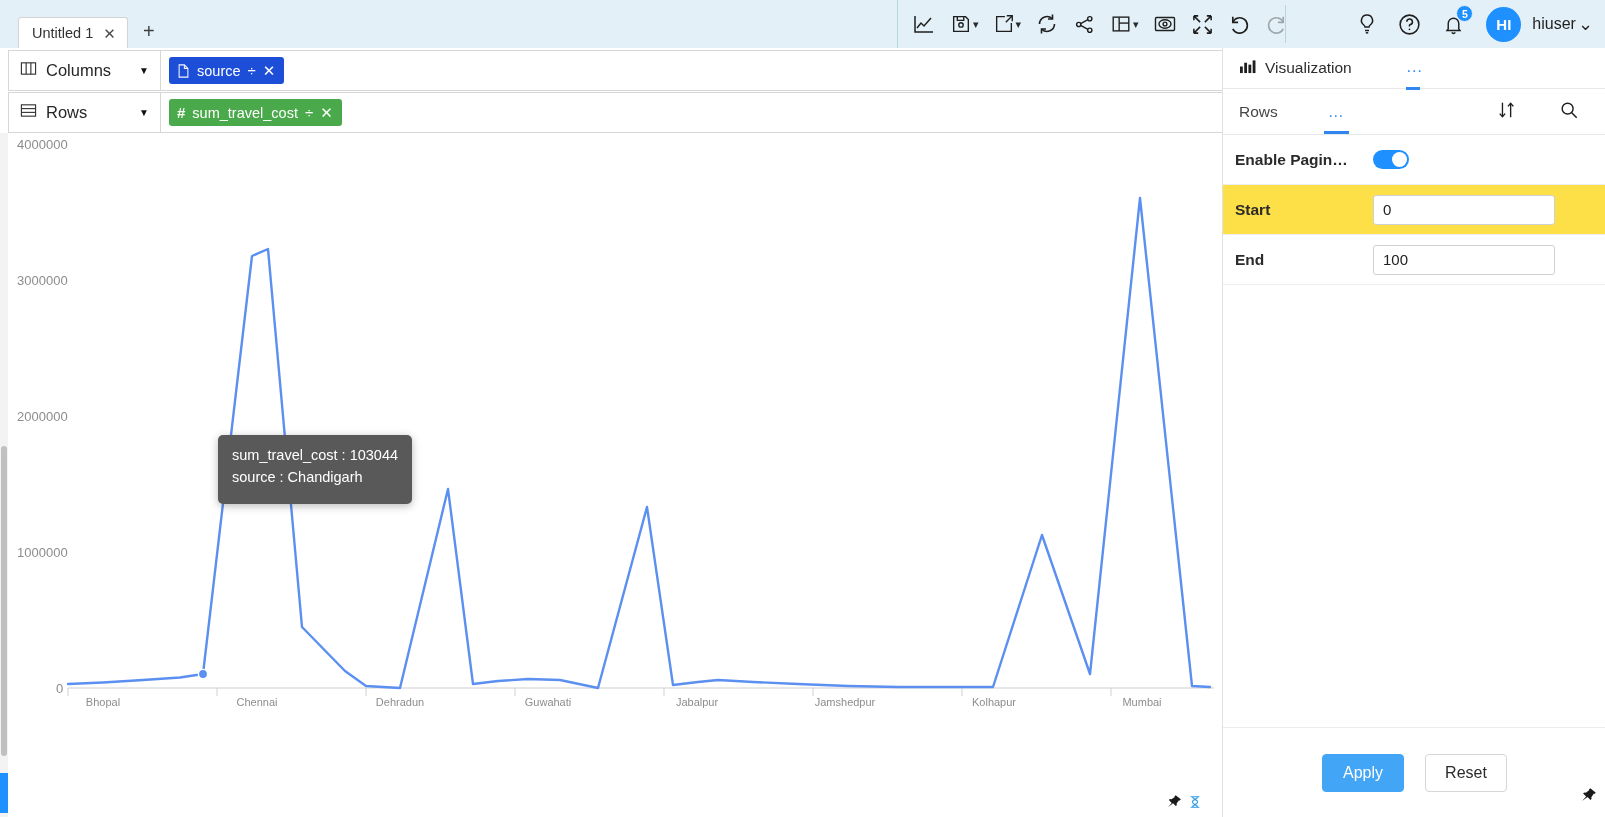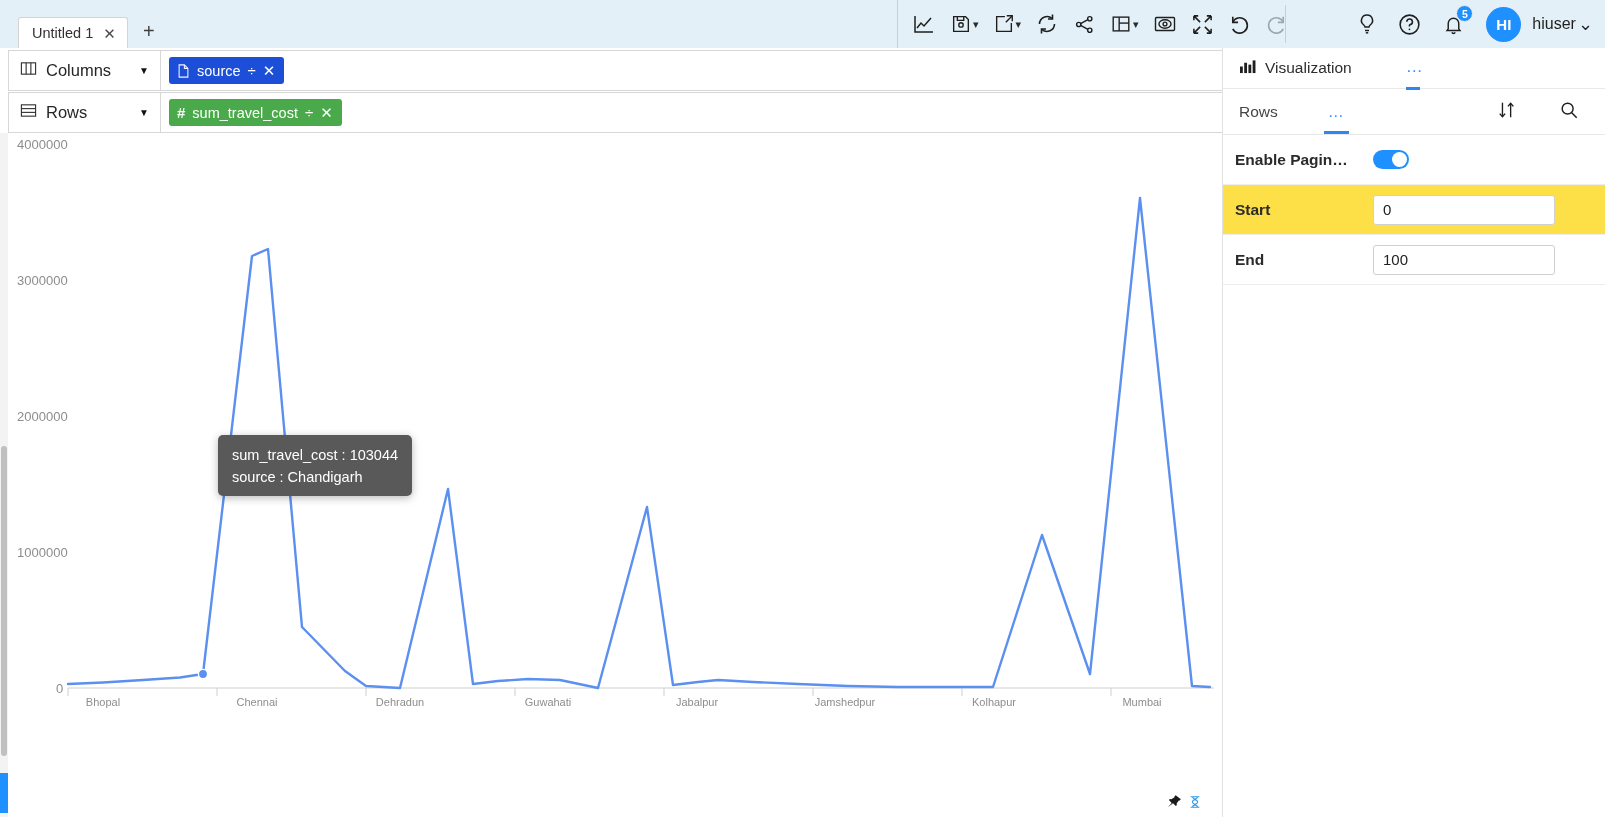--- a/index.html
+++ b/index.html
@@ -124,21 +124,21 @@
     position: absolute; font-size: 13px; color: #8d8d8d;
     text-align: left; white-space: nowrap;
   }
   .xlabel {
     position: absolute; font-size: 11px; color: #8d8d8d;
     transform: translateX(-50%); white-space: nowrap;
   }
   .tooltip {
     position: absolute; left: 210px; top: 302px;
     background: #595959; color: #fff; border-radius: 5px;
-    padding: 9px 14px 8px 14px; font-size: 14.5px; line-height: 22px;
+    padding: 9px 14px 16px 14px; font-size: 14.5px; line-height: 22px;
     box-shadow: 0 2px 8px rgba(0,0,0,.28);
     z-index: 40; white-space: nowrap;
   }
   .corner-icons {
     position: absolute; right: 12px; bottom: 4px;
     display: flex; align-items: center; gap: 7px; z-index: 30;
   }
 
   
   .rpanel {
@@ -527,15 +527,24 @@
     <div class="rp-row alt">
       <div class="rp-key">Start</div>
       <input class="rp-input" value="0" style="">
     </div>
 
     <div class="rp-row">
       <div class="rp-key">End</div>
       <input class="rp-input" value="100" style="">
     </div>
 
+    <div class="rp-foot">
+      <div class="btn primary">Apply</div>
+      <div class="btn ghost">Reset</div>
+      <span class="pin-br">
+        <svg width="16" height="16" viewBox="0 0 16 16" fill="#1a1a1a">
+          <path d="M10.3 1.2 8.9 2.6l.5.5-3.6 2.6-1.6-.3-1.1 1.1 3 3L2 14l5.5-4.1 3 3 1.1-1.1-.3-1.6 2.6-3.6.5.5 1.4-1.4z"></path>
+        </svg>
+      </span>
+    </div>
   </div>
 
 </div>
 
 </body></html>

